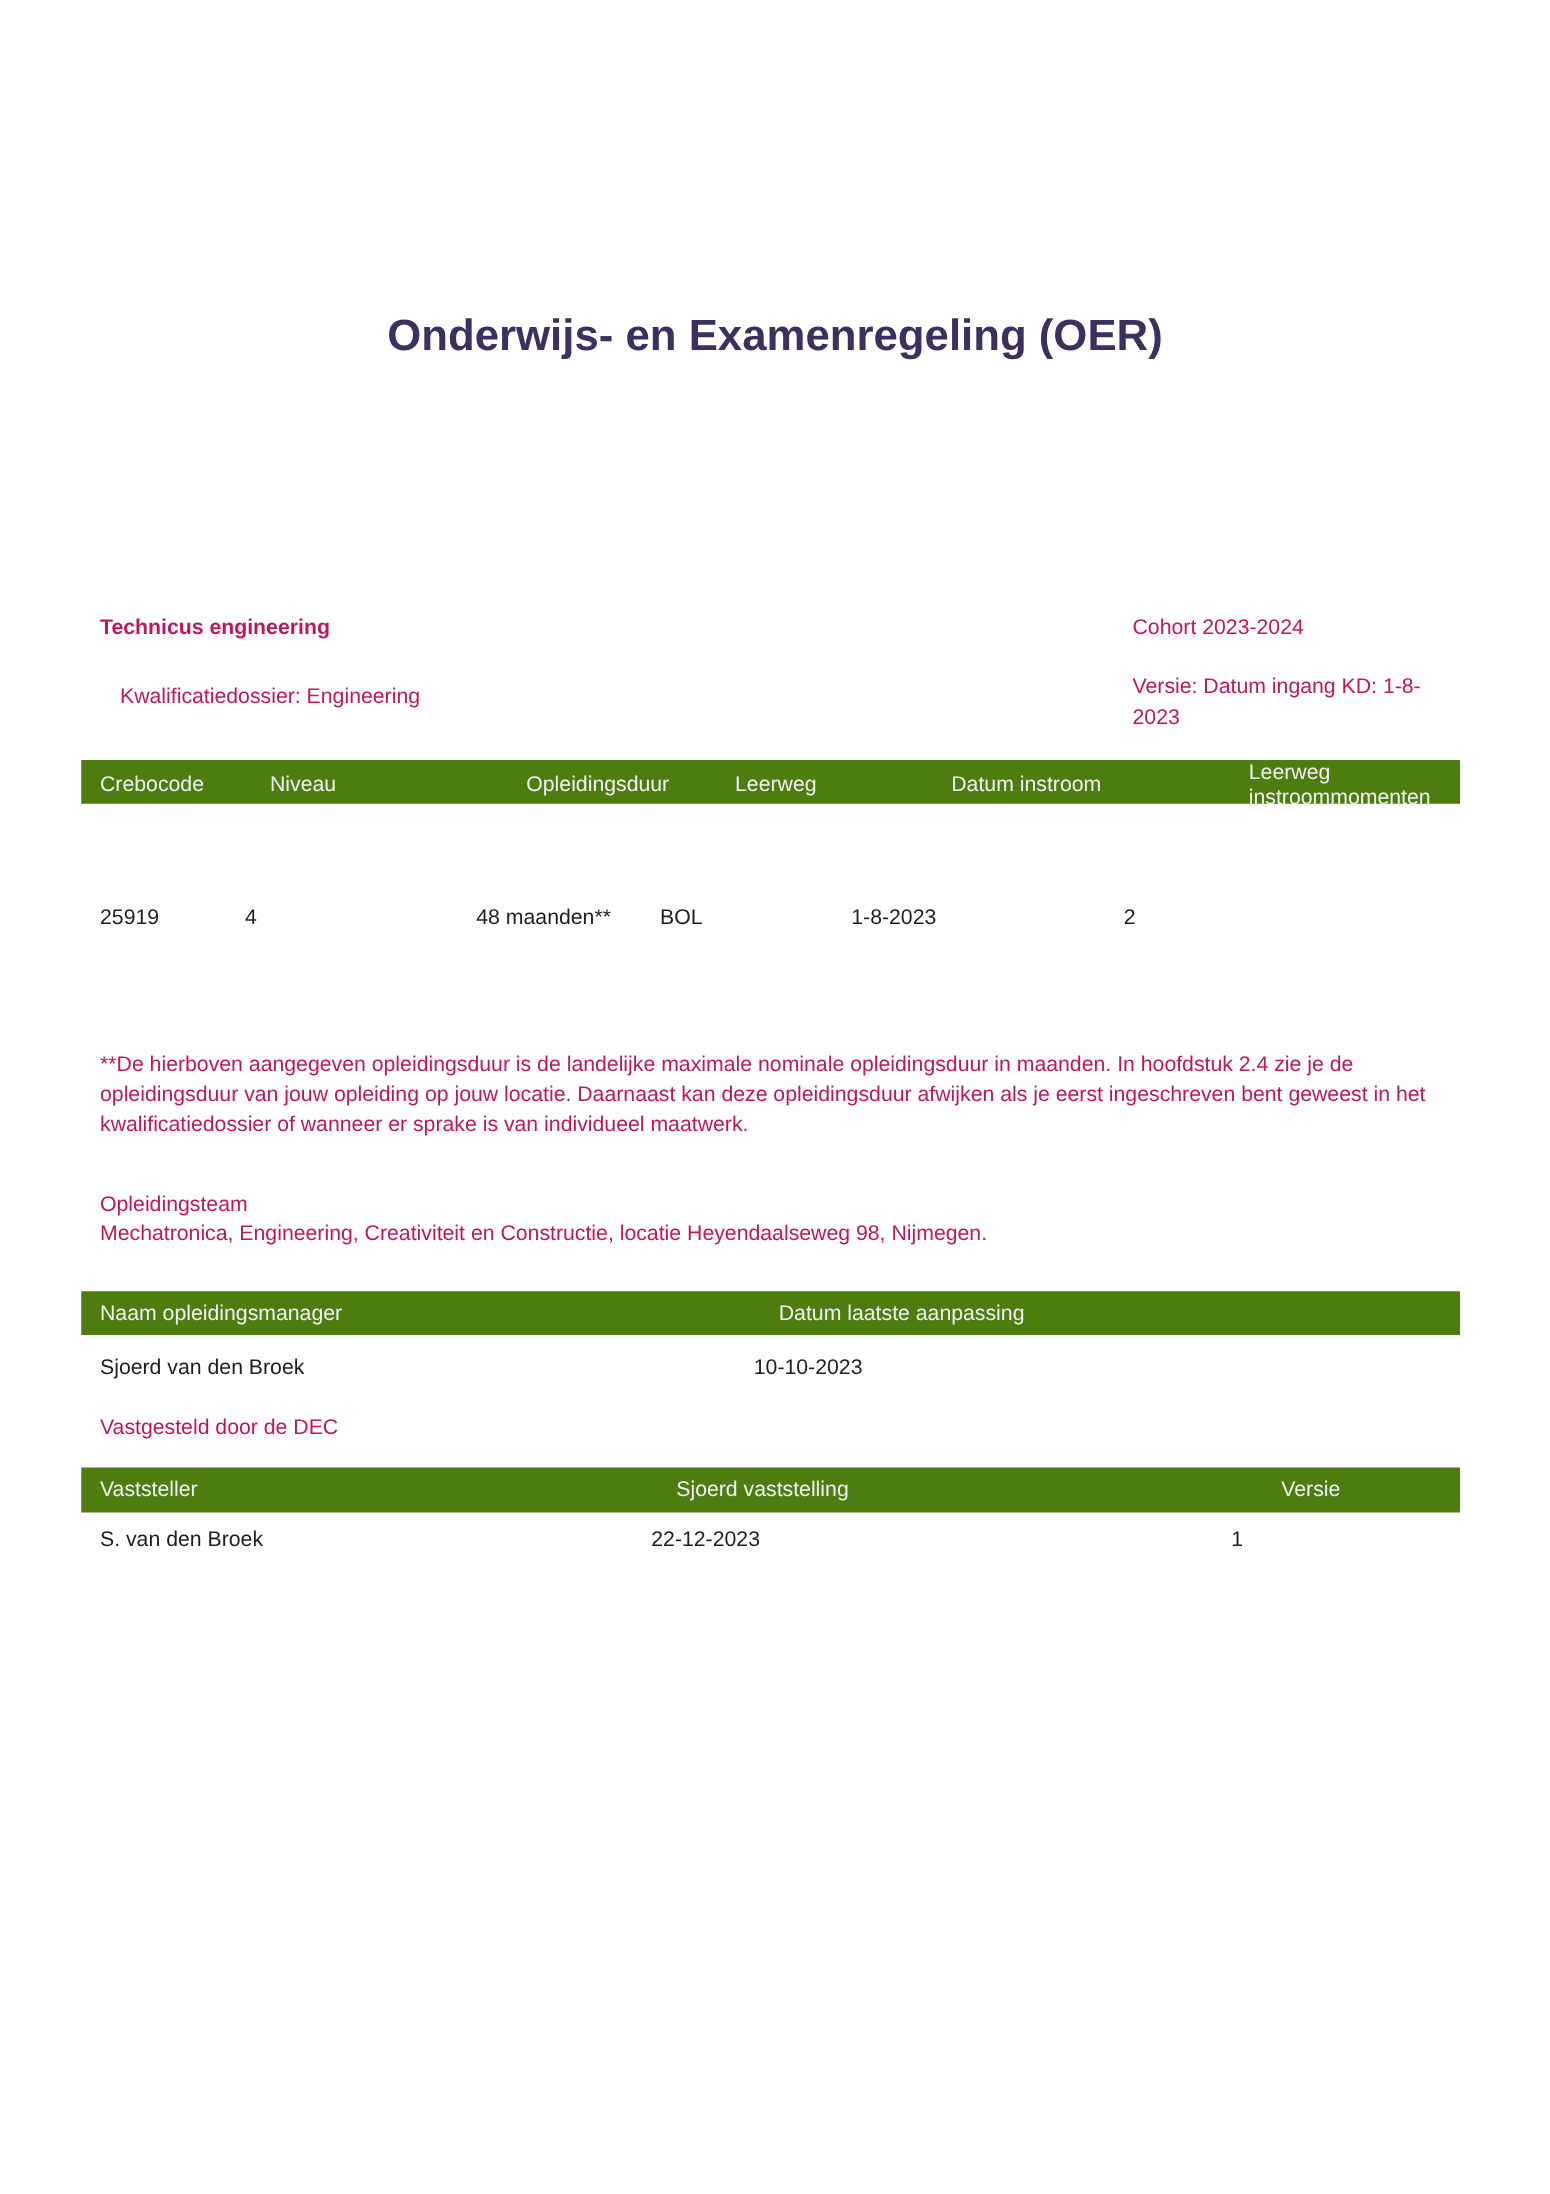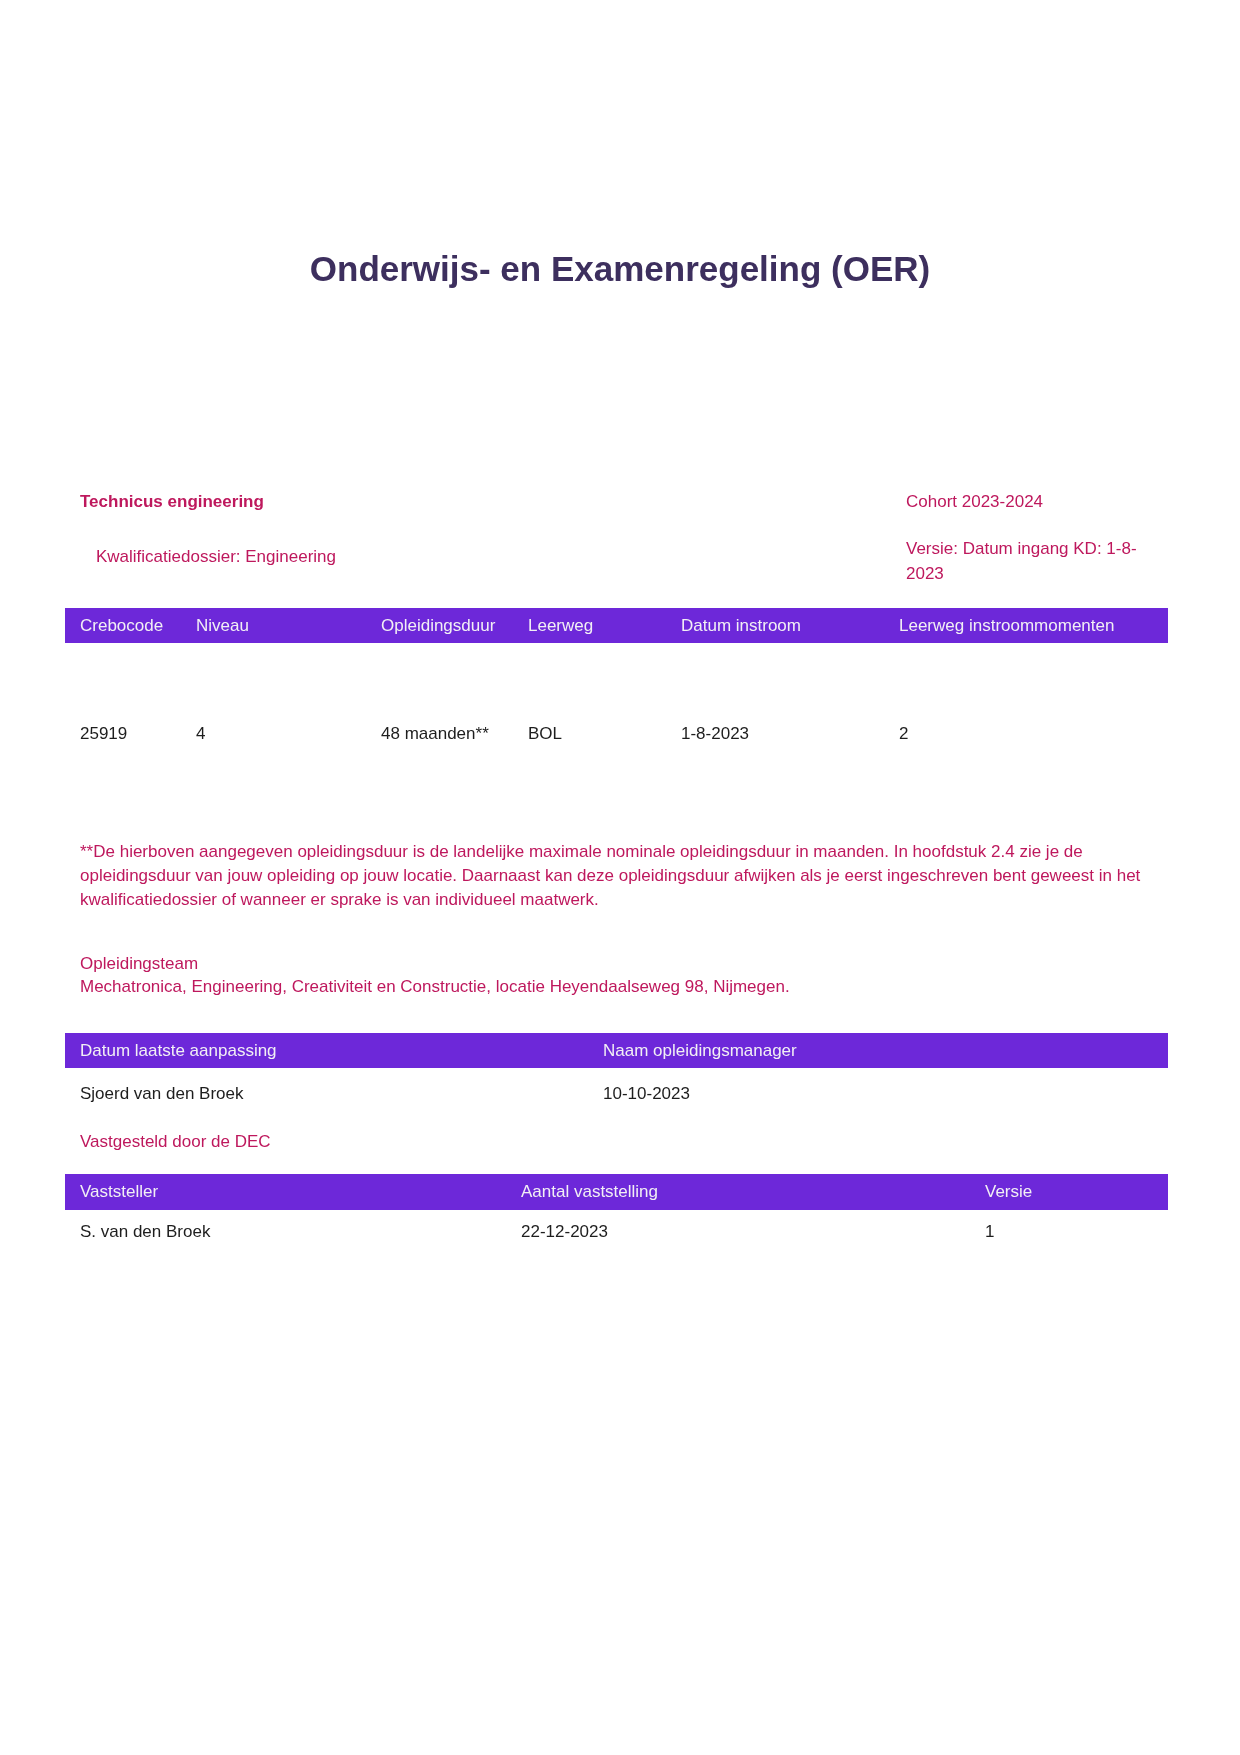--- a/index.html
+++ b/index.html
@@ -30,26 +30,27 @@
   .abs { position: absolute; }
 
   .meta-left { left: 80px; }
   .meta-right { left: 906px; width: 262px; }
 
   .bar {
     position: absolute;
     left: 65px;
     width: 1103px;
     height: 35px;
-    background: #6d28d9;
+    background: #4d7c0f;
     color: #f2eff5;
     display: grid;
     align-items: center;
     padding-left: 15px;
     font-size: 17px;
+    gap: 20px;
   }
   .trow {
     position: absolute;
     left: 65px;
     width: 1103px;
     display: grid;
     padding-left: 15px;
     font-size: 17px;
     line-height: 24px;
     color: #1e1e1e;
@@ -96,33 +97,33 @@
   </div>
 
   <p class="footnote text17" style="top:840px;">**De hierboven aangegeven opleidingsduur is de landelijke maximale nominale opleidingsduur in maanden. In hoofdstuk 2.4 zie je de opleidingsduur van jouw opleiding op jouw locatie. Daarnaast kan deze opleidingsduur afwijken als je eerst ingeschreven bent geweest in het kwalificatiedossier of wanneer er sprake is van individueel maatwerk.</p>
 
   <div class="abs text17" style="top:952px; left:80px; width:1092px; line-height:23px;">
     <div>Opleidingsteam</div>
     <div>Mechatronica, Engineering, Creativiteit en Constructie, locatie Heyendaalseweg 98, Nijmegen.</div>
   </div>
 
   <div class="bar grid-manager" style="top:1033px;">
+    <span>Naam opleidingsmanager</span>
     <span>Datum laatste aanpassing</span>
-    <span>Naam opleidingsmanager</span>
   </div>
   <div class="trow grid-manager" style="top:1082px;">
     <span>Sjoerd van den Broek</span>
     <span>10-10-2023</span>
   </div>
 
   <div class="abs text17" style="top:1130px; left:80px;">Vastgesteld door de DEC</div>
 
   <div class="bar grid-approval" style="top:1174px; height:36px;">
     <span>Vaststeller</span>
-    <span>Aantal vaststelling</span>
+    <span>Sjoerd vaststelling</span>
     <span>Versie</span>
   </div>
   <div class="trow grid-approval" style="top:1220px;">
     <span>S. van den Broek</span>
     <span>22-12-2023</span>
     <span>1</span>
   </div>
 
 </div>
 

